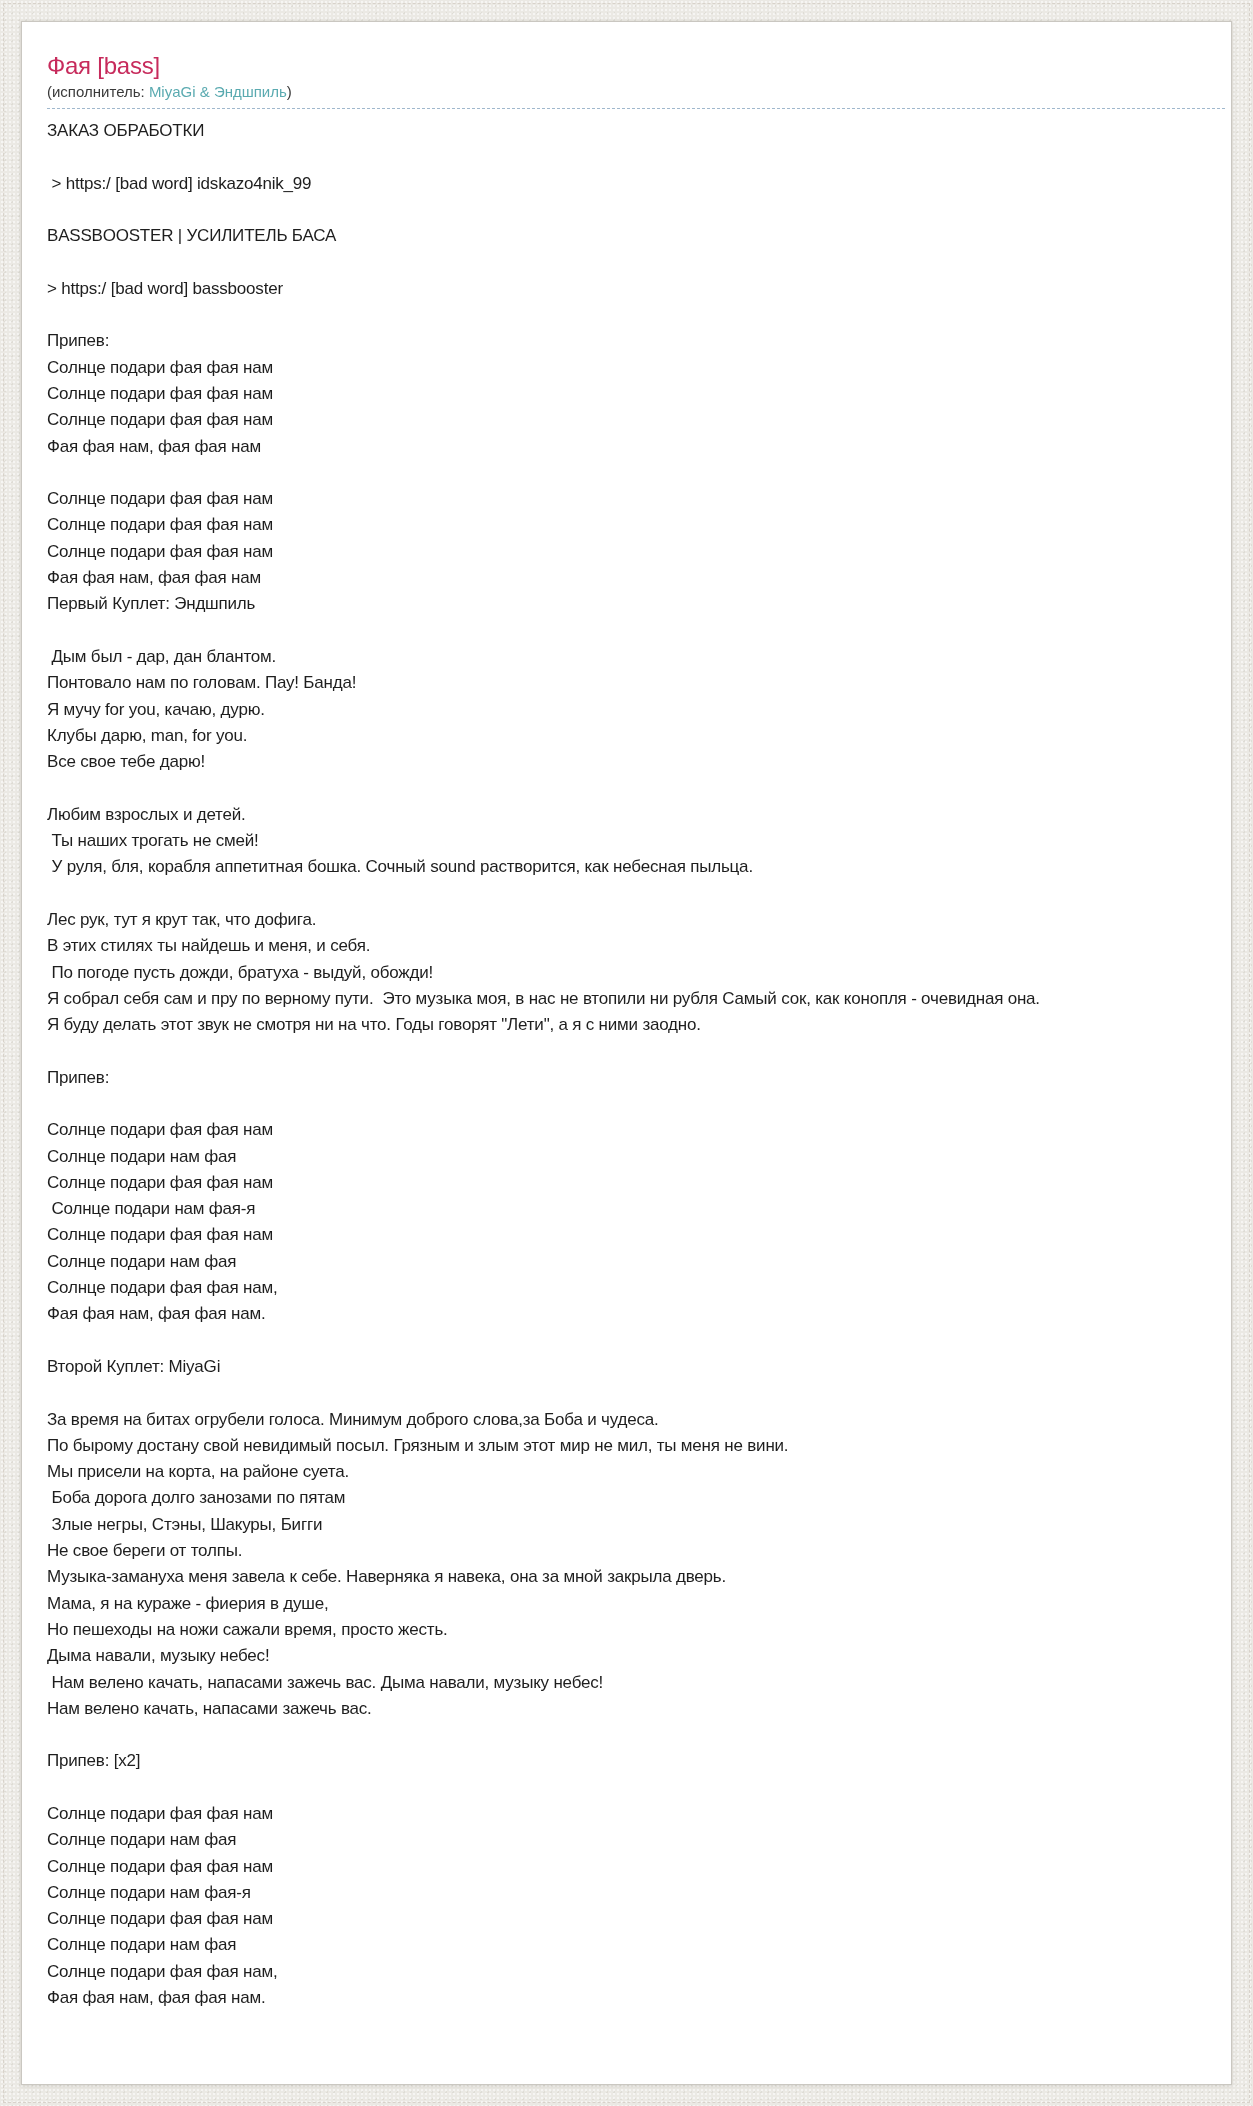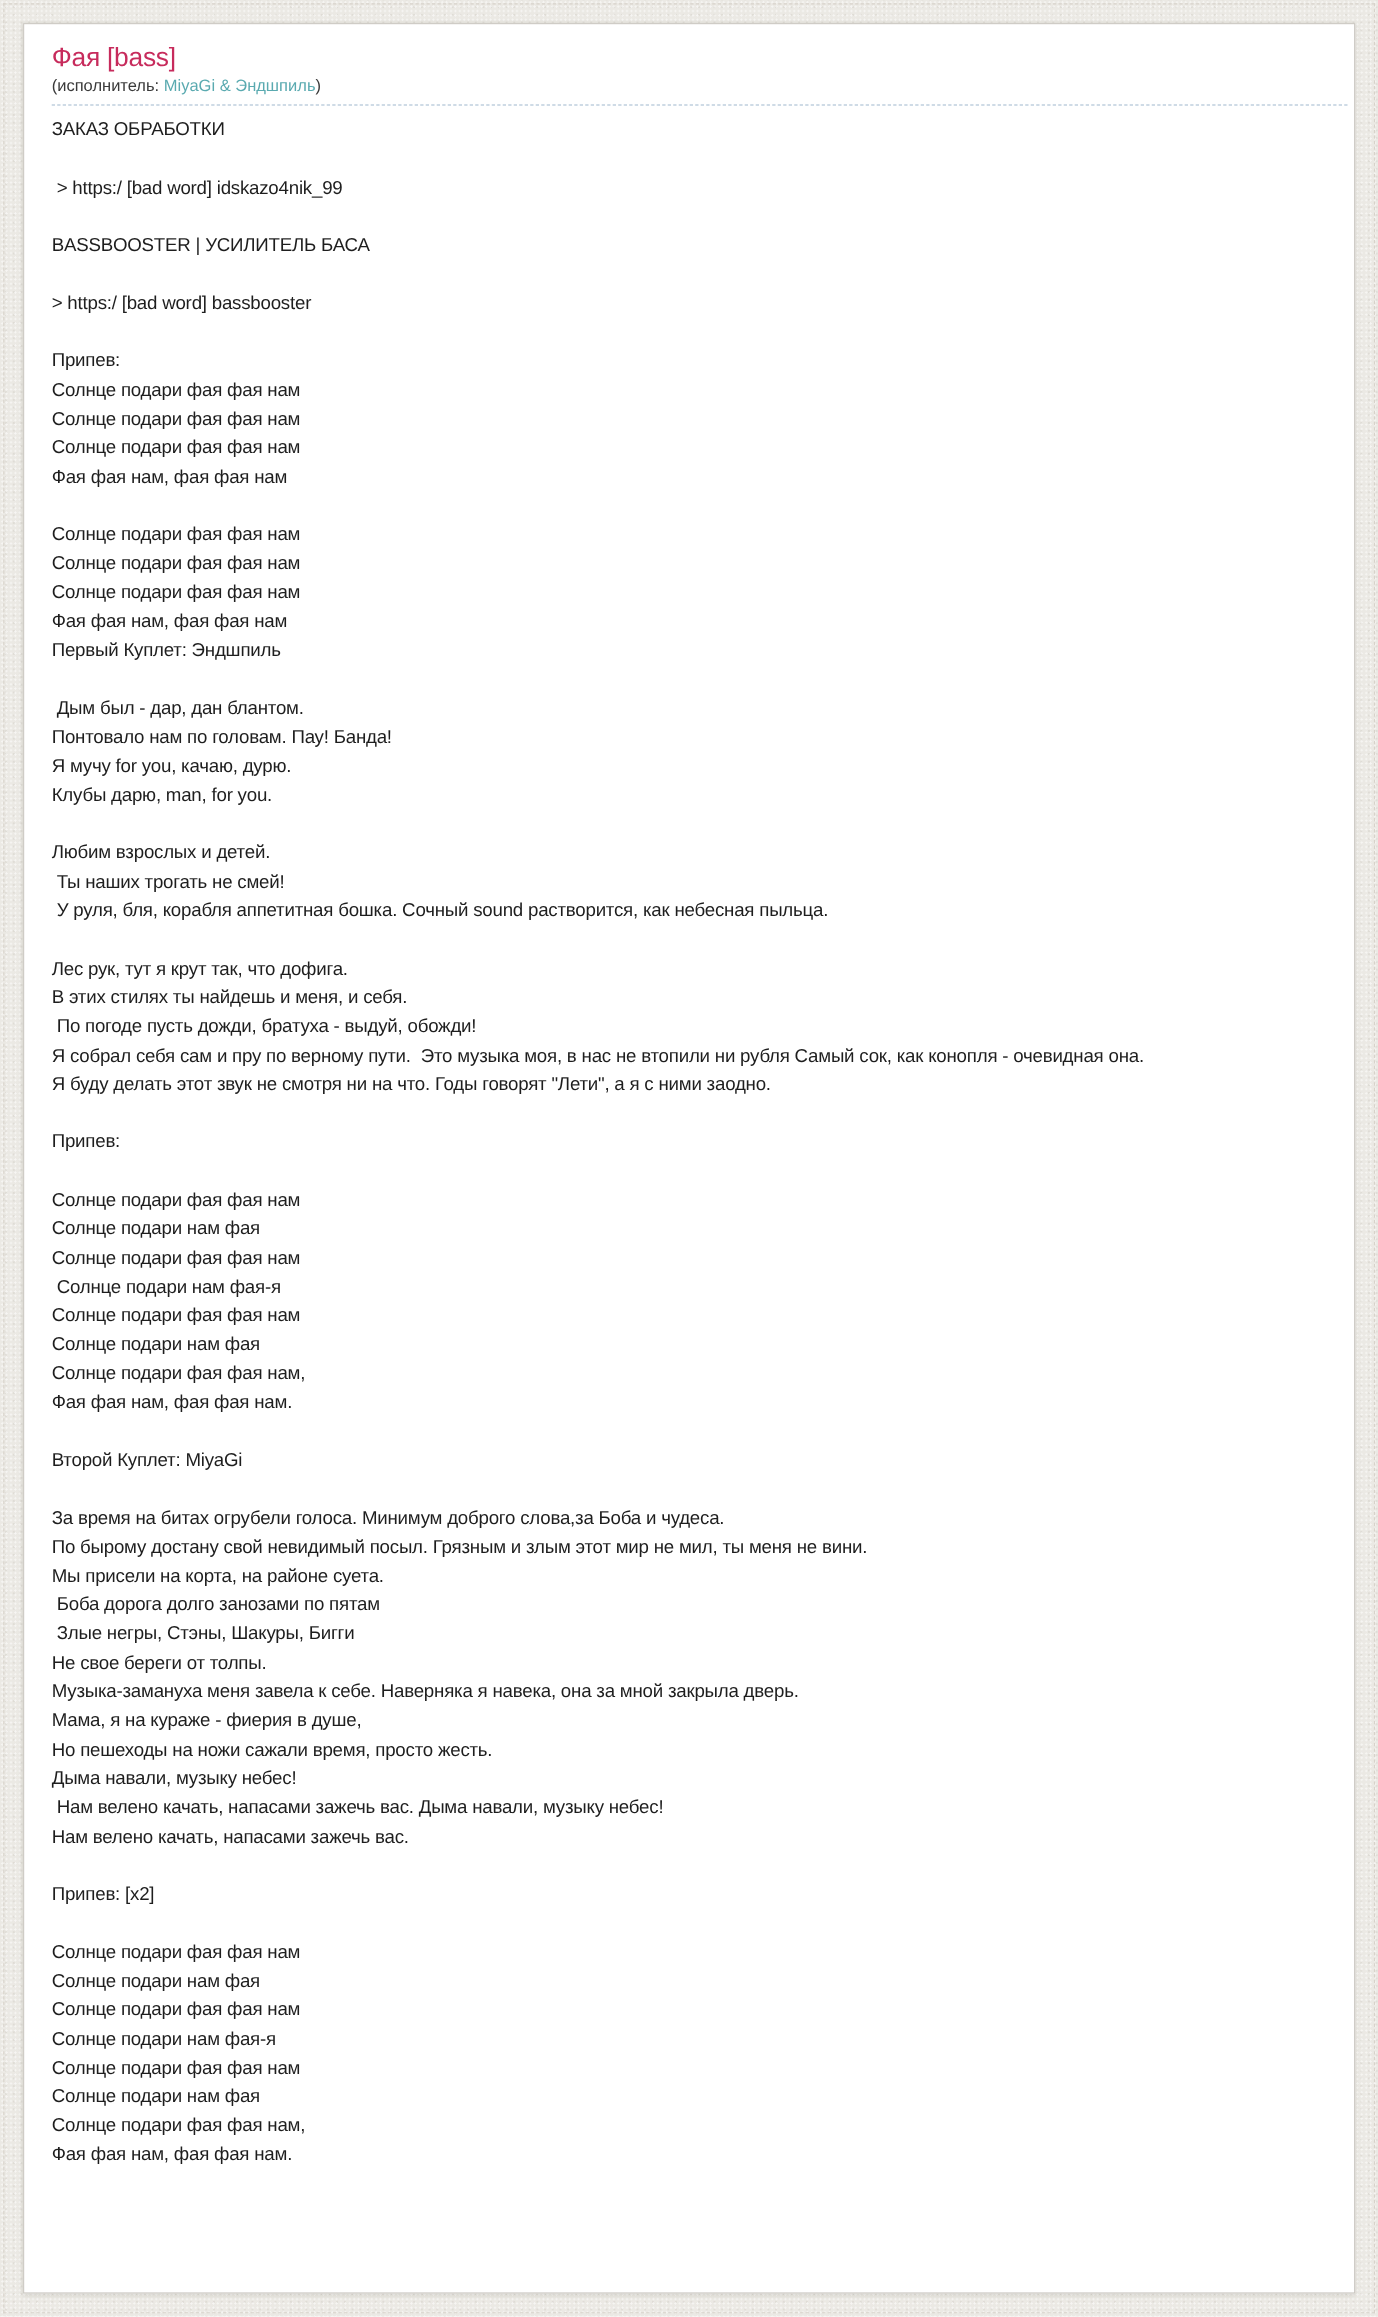--- a/index.html
+++ b/index.html
@@ -28,21 +28,21 @@
   .card {
     position: absolute;
     left: 21px;
     top: 21px;
     width: 1211px;
     height: 2064px;
     box-sizing: border-box;
     background: #ffffff;
     border: 1px solid #cac7c1;
     box-shadow: 0 1px 4px rgba(120,115,105,0.25);
-    padding: 17px 0 0 25px;
+    padding: 30px 0 0 25px;
     overflow: visible;
   }
   .song-title {
     margin: 0;
     font-size: 24px;
     line-height: 28px;
     font-weight: normal;
     letter-spacing: -0.01em;
     color: #c72b5c;
   }
@@ -98,20 +98,21 @@
       <div class="line">Солнце подари фая фая нам</div>
       <div class="line">Солнце подари фая фая нам</div>
       <div class="line">Солнце подари фая фая нам</div>
       <div class="line">Фая фая нам, фая фая нам</div>
       <div class="line">Первый Куплет: Эндшпиль</div>
       <div class="line">&nbsp;</div>
       <div class="line"> Дым был - дар, дан блантом.</div>
       <div class="line">Понтовало нам по головам. Пау! Банда!</div>
       <div class="line">Я мучу for you, качаю, дурю.</div>
       <div class="line">Клубы дарю, man, for you.</div>
+      <div class="line">Все свое тебе дарю!</div>
       <div class="line">&nbsp;</div>
       <div class="line">Любим взрослых и детей.</div>
       <div class="line"> Ты наших трогать не смей!</div>
       <div class="line"> У руля, бля, корабля аппетитная бошка. Сочный sound растворится, как небесная пыльца.</div>
       <div class="line">&nbsp;</div>
       <div class="line">Лес рук, тут я крут так, что дофига.</div>
       <div class="line">В этих стилях ты найдешь и меня, и себя.</div>
       <div class="line"> По погоде пусть дожди, братуха - выдуй, обожди!</div>
       <div class="line">Я собрал себя сам и пру по верному пути.  Это музыка моя, в нас не втопили ни рубля Самый сок, как конопля - очевидная она.</div>
       <div class="line">Я буду делать этот звук не смотря ни на что. Годы говорят "Лети", а я с ними заодно.</div>

